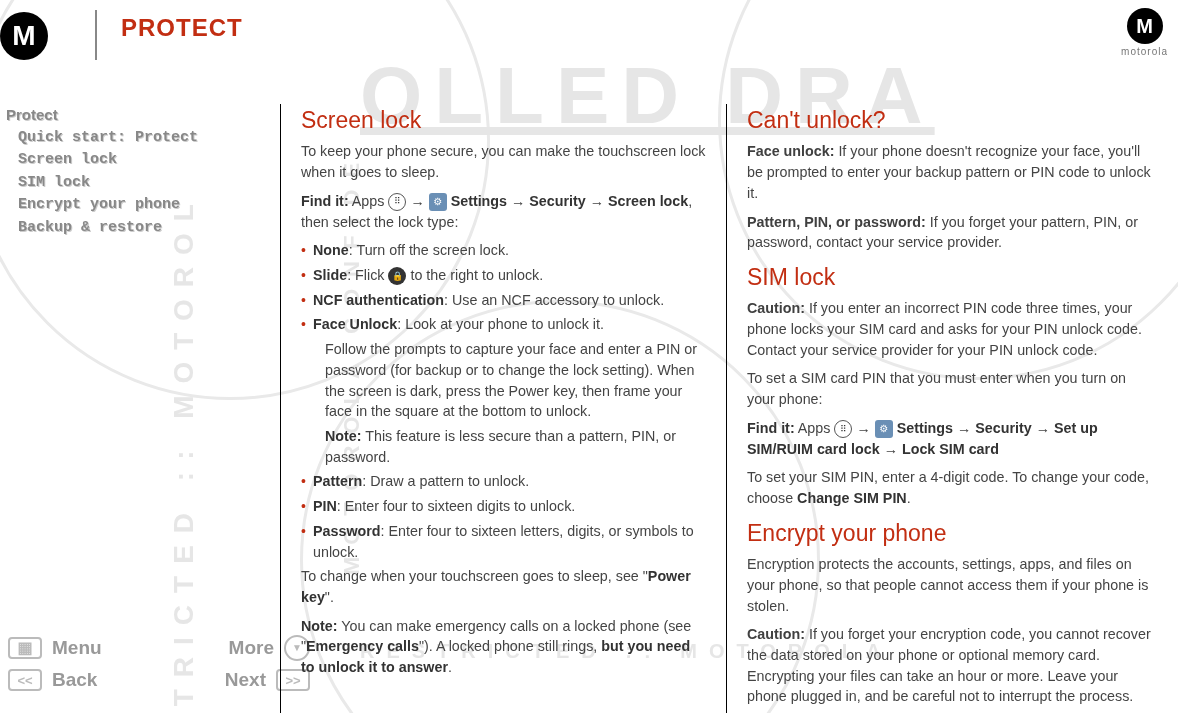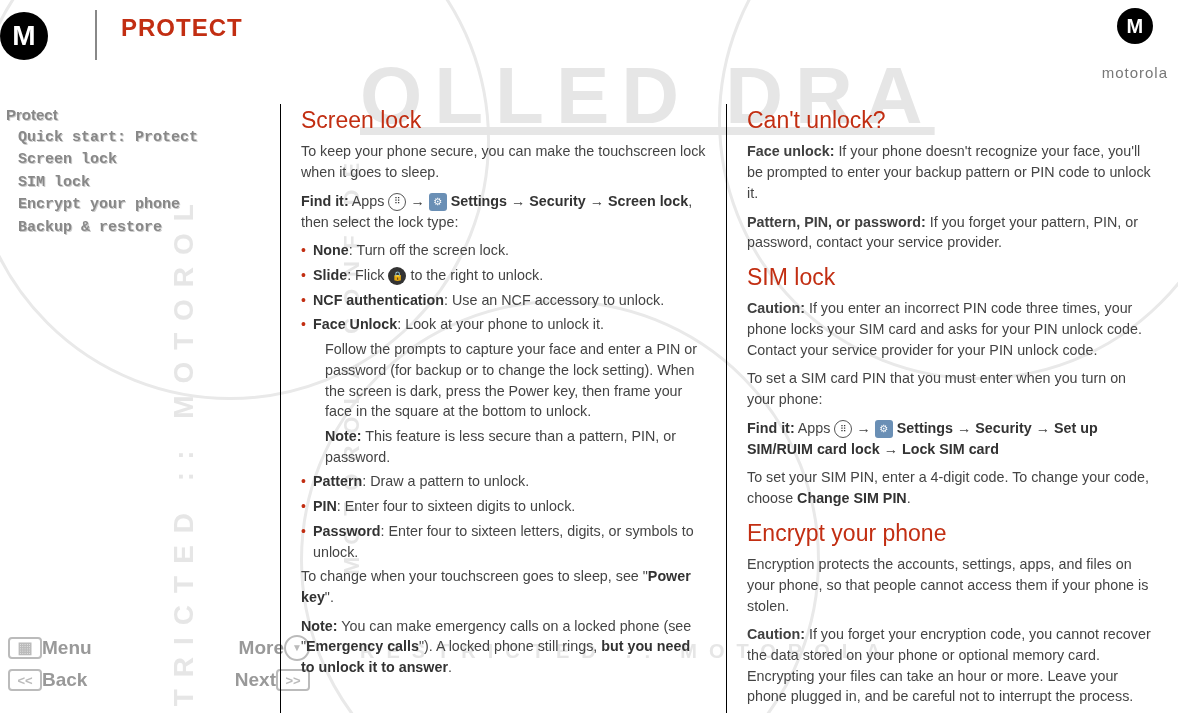--- a/index.html
+++ b/index.html
@@ -84,21 +84,21 @@
     top: 8px;
     text-align: center;
   }
   .header-right .brand-circle {
     position: static;
     width: 36px;
     height: 36px;
     margin: 0 auto;
   }
   .header-right .brand-m { font-size: 20px; }
-  .brand-name { color: #777; font-size: 15px; margin-top: 20px; letter-spacing: 1px; }
+  .brand-name { color: #777; font-size: 10px; margin-top: 2px; letter-spacing: 1px; }
 
   .body {
     position: relative;
     z-index: 2;
     display: flex;
     padding-top: 44px;
   }
 
   .sidebar {
     width: 260px;
@@ -121,21 +121,21 @@
   .navrow {
     display: flex;
     align-items: center;
     justify-content: space-between;
     margin-top: 8px;
     color: #999;
     font-weight: bold;
     font-size: 19px;
     padding: 0 4px;
   }
-  .navside { display: flex; align-items: center; }
+  .navside { display: flex; align-items: center; gap: 10px; }
   .navicon {
     width: 34px;
     height: 22px;
     border: 2px solid #bbb;
     border-radius: 4px;
     display: inline-flex;
     align-items: center;
     justify-content: center;
     color: #bbb;
     font-size: 13px;

